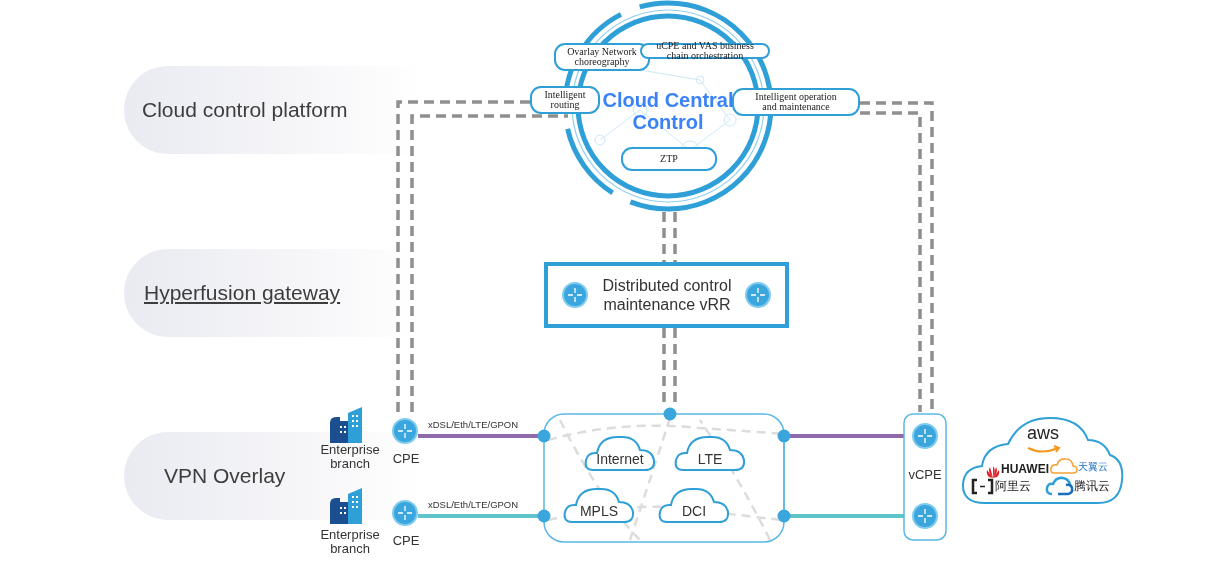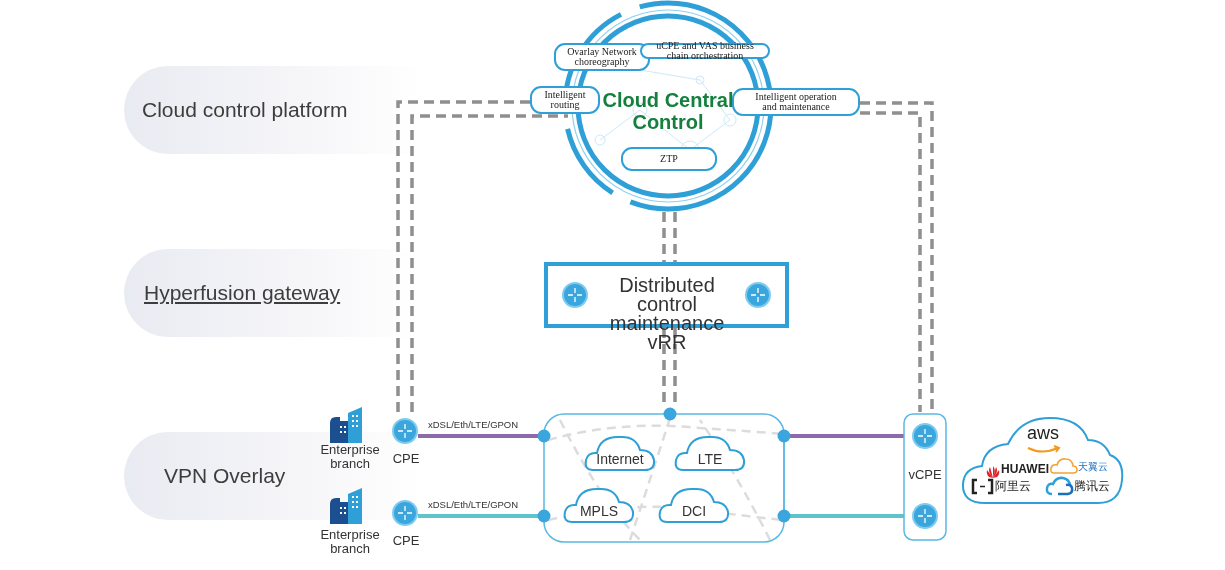--- a/index.html
+++ b/index.html
@@ -182,33 +182,33 @@
 <div class="tag" style="left:732px;top:88px;width:128px;height:28px;">
   <div>
       <div>Intelligent operation</div>
       <div>and maintenance</div>
     </div>
 </div>
 <div class="tag" style="left:621px;top:147px;width:96px;height:24px;">
   <div>ZTP</div>
 </div>
 
-<div class="lbl" style="left:598px;top:89px;width:140px;font-size:20px;font-weight:bold;color:#15803d;line-height:22px;">
+<div class="lbl" style="left:598px;top:89px;width:140px;font-size:20px;font-weight:bold;color:#3b82f6;line-height:22px;">
   <div>Cloud Central</div>
   <div>Control</div>
 </div>
 
 <div class="router" style="left:562px;top:282px;">
   <svg width="22" height="22" viewBox="0 0 22 22">
       <g fill="none" stroke="#fff" stroke-width="1.3">
         <path d="M11 4 V9 M11 13 V18 M4 11 H9 M13 11 H18"></path>
       </g>
     </svg>
 </div>
-<div class="lbl" style="left:594px;top:276px;width:146px;font-size:20px;line-height:19px;color:#333;">
+<div class="lbl" style="left:594px;top:276px;width:146px;font-size:16px;line-height:19px;color:#333;">
   <div>Distributed control</div>
   <div>maintenance vRR</div>
 </div>
 <div class="router" style="left:745px;top:282px;">
   <svg width="22" height="22" viewBox="0 0 22 22">
       <g fill="none" stroke="#fff" stroke-width="1.3">
         <path d="M11 4 V9 M11 13 V18 M4 11 H9 M13 11 H18"></path>
       </g>
     </svg>
 </div>

